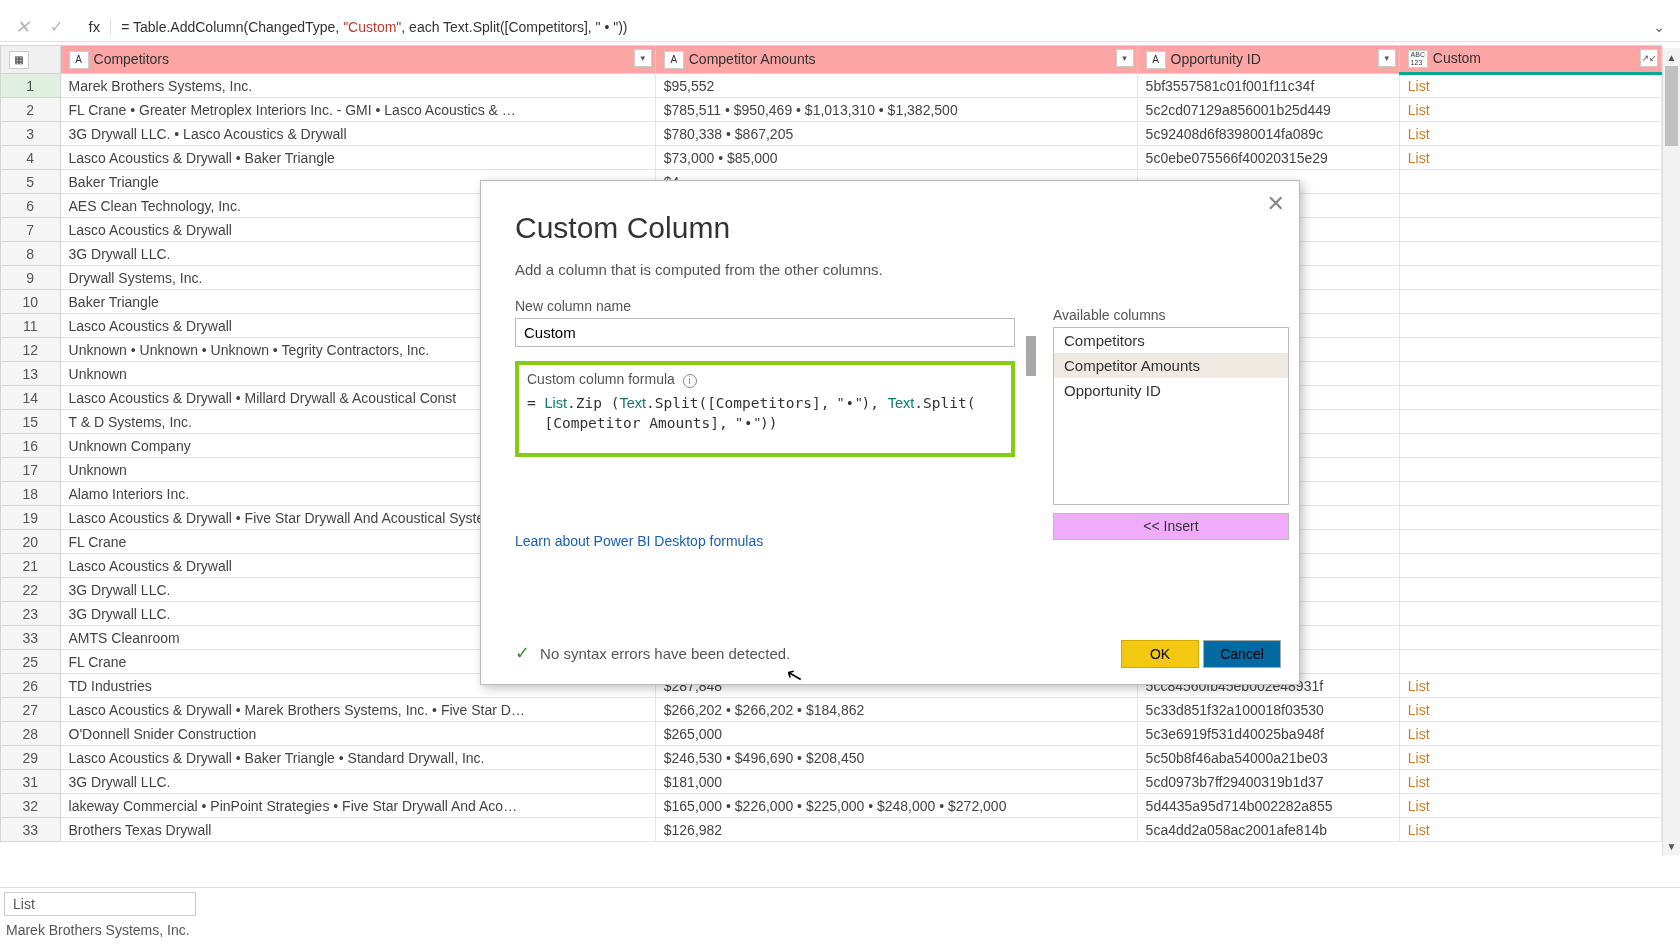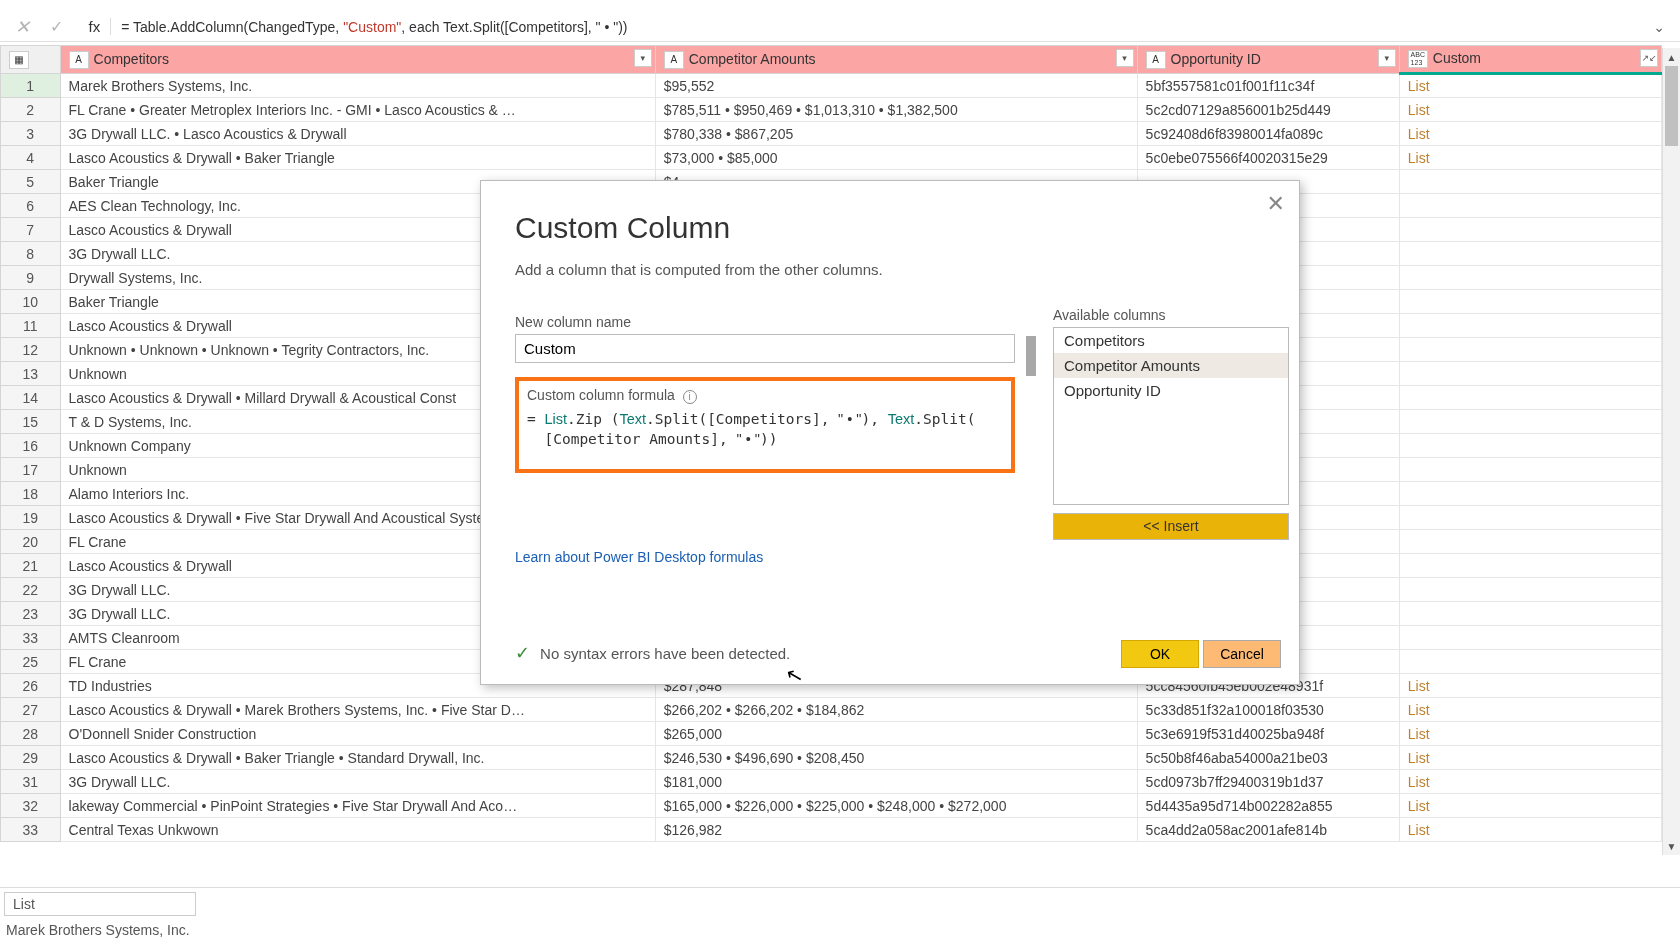--- a/index.html
+++ b/index.html
@@ -39,40 +39,40 @@
 
 
 .status{position:absolute;bottom:0;left:0;right:0;height:58px;border-top:1px solid #ddd;font-size:14px}
 .status .cell1{display:inline-block;border:1px solid #ccc;padding:3px 160px 3px 8px;margin:4px 0 0 4px;color:#555}
 .status .cell2{padding:6px 0 0 6px;color:#555}
 
 
 .dialog{position:absolute;top:180px;left:480px;width:820px;height:505px;background:#fff;border:1px solid #bbb;box-shadow:3px 3px 10px rgba(0,0,0,.25);padding:30px 34px 20px 34px}
 .dialog .close{position:absolute;top:10px;right:14px;font-size:22px;color:#888;cursor:pointer}
 .dialog h1{font-size:30px;font-weight:300;color:#333;margin-bottom:16px}
-.dialog .sub{font-size:15px;color:#555;margin-bottom:36px}
+.dialog .sub{font-size:15px;color:#555;margin-bottom:20px}
 .dialog .lbl{font-size:14px;color:#555;margin-bottom:4px}
 .dialog .txtin{width:500px;border:1px solid #bbb;padding:5px 8px;font-size:15px;margin-bottom:14px;background:#fff}
-.dialog .formula-box{position:relative;width:500px;border:4px solid #f97316;background:#fff;padding:6px 8px 20px 8px}
+.dialog .formula-box{position:relative;width:500px;border:4px solid #84cc16;background:#fff;padding:6px 8px 20px 8px}
 .dialog .formula-box .flabel{font-size:14px;color:#555}
 .dialog .formula-box .info{display:inline-block;width:14px;height:14px;border:1px solid #888;border-radius:50%;font-size:10px;line-height:12px;text-align:center;color:#888;margin-left:4px}
 .dialog .formula-box .ftext{font-family:Consolas,monospace;font-size:14.5px;color:#333;margin-top:6px;line-height:1.35}
 .dialog .formula-box .ftext .kw{color:#0b7a6f}
 .dialog .formula-box .ftext .br{color:#333} 
 .dialog .scroll-handle{position:absolute;top:155px;left:545px;width:10px;height:40px;background:#a8a8a8}
 .dialog .avail-lbl{position:absolute;top:126px;left:572px;font-size:14px;color:#555}
 .dialog .avail-box{position:absolute;top:146px;left:572px;width:236px;height:178px;border:1px solid #bbb;background:#fff;font-size:15px}
 .dialog .avail-box div{padding:4px 10px}
 .dialog .avail-box .hl{background:#eeeae3}
-.dialog .insert-btn{position:absolute;top:332px;left:572px;width:236px;height:27px;border:1px solid #bbb;background:#eab308;text-align:center;font-size:14px;line-height:25px;color:#333}
+.dialog .insert-btn{position:absolute;top:332px;left:572px;width:236px;height:27px;border:1px solid #bbb;background:#f0abfc;text-align:center;font-size:14px;line-height:25px;color:#333}
 .dialog .learn{color:#1a5fb4;font-size:14px;margin-top:76px;display:inline-block}
 .dialog .status-row{position:absolute;bottom:20px;left:34px;display:flex;align-items:center;gap:10px;font-size:15px;color:#555}
 .dialog .status-row .chk{color:#3a8b3a;font-size:18px}
 .dialog .btns{position:absolute;bottom:16px;right:18px;display:flex;gap:4px}
-.dialog .btns button{width:78px;height:28px;border:1px solid #aaa;font-size:14px;cursor:pointer;background:#fdba74}
+.dialog .btns button{width:78px;height:28px;border:1px solid #aaa;font-size:14px;cursor:pointer;background:#0369a1}
 .dialog .btns button.ok{background:#f2c811;border-color:#d4a800}
 
 
 .cursor{position:absolute;top:663px;left:786px;font-size:20px;color:#000;transform:rotate(-15deg)}
 </style>
 </head>
 <body>
 
 <div class="fbar">
   <span class="redx">✕</span>
@@ -308,21 +308,21 @@
         </tr>
         <tr>
           <td class="rownum">32</td>
           <td class="col1">lakeway Commercial • PinPoint Strategies • Five Star Drywall And Aco…</td>
           <td class="col2">$165,000 • $226,000 • $225,000 • $248,000 • $272,000</td>
           <td class="col3">5d4435a95d714b002282a855</td>
           <td class="col4"><span class="link">List</span></td>
         </tr>
         <tr>
           <td class="rownum">33</td>
-          <td class="col1">Central Texas Unkwown</td>
+          <td class="col1">Brothers Texas Drywall</td>
           <td class="col2">$126,982</td>
           <td class="col3">5ca4dd2a058ac2001afe814b</td>
           <td class="col4"><span class="link">List</span></td>
         </tr>
       </tbody>
 </table>
 </div>
 
 <div class="vscroll">
   <div class="up">▲</div>

